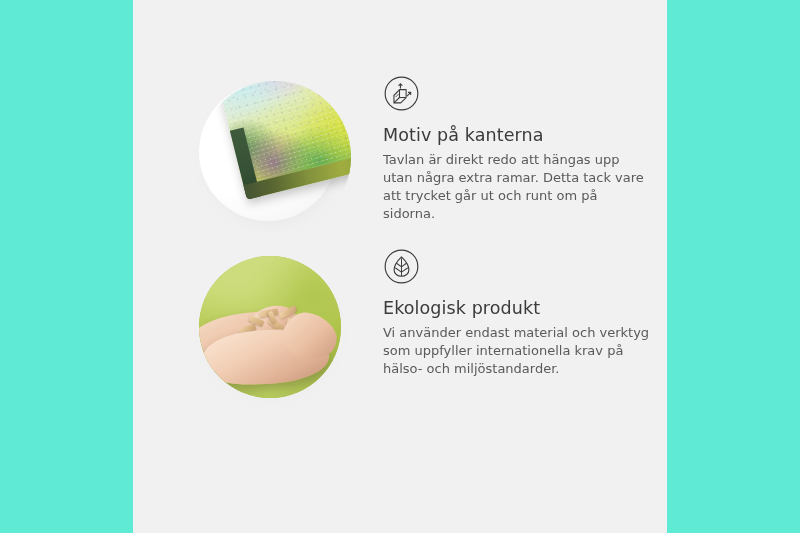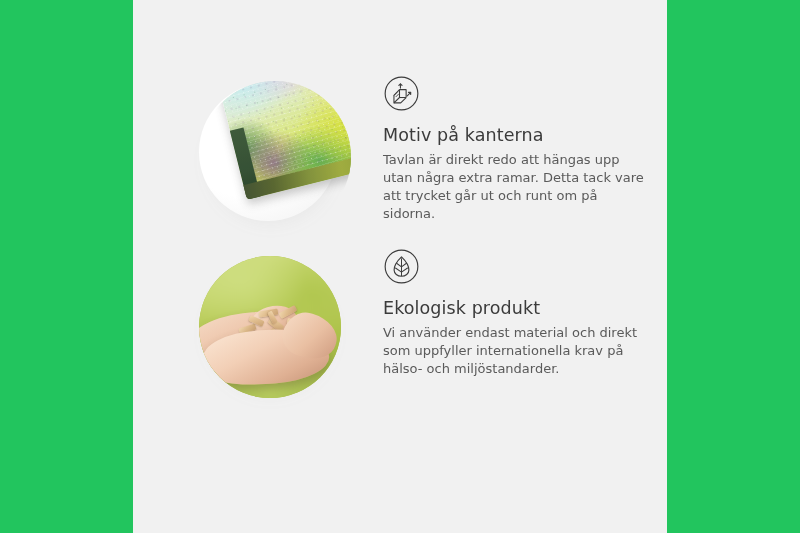--- a/index.html
+++ b/index.html
@@ -11,21 +11,21 @@
     width: 800px;
     height: 533px;
     font-family: "DejaVu Sans", "Liberation Sans", sans-serif;
     overflow: hidden;
   }
 
   #stage {
     position: relative;
     width: 800px;
     height: 533px;
-    background: #22c55e;
+    background: #5eead4;
   }
 
   
   .panel {
     position: absolute;
     left: 133px;
     top: 0;
     width: 534px;
     height: 533px;
     background: #f1f1f1;
@@ -339,17 +339,17 @@
       <span class="icon-badge">
         <svg viewBox="0 0 48 48" width="37" height="37" aria-hidden="true">
           <circle cx="24" cy="24" r="21.2" fill="none" stroke="#3d3d3d" stroke-width="1.5"></circle>
           <path d="M24 11.5 C30.8 18.0 33.6 24.4 33.6 28.6 C33.6 33.2 29.3 36.6 24 36.6 C18.7 36.6 14.4 33.2 14.4 28.6 C14.4 24.4 17.2 18.0 24 11.5 Z" fill="none" stroke="#3d3d3d" stroke-width="1.5" stroke-linejoin="round"></path>
           <path d="M24 13.4 L24 36.4" fill="none" stroke="#3d3d3d" stroke-width="1.3"></path>
           <path d="M24 24.6 L17.6 19.8 M24 24.6 L30.4 19.8" fill="none" stroke="#3d3d3d" stroke-width="1.3" stroke-linecap="round"></path>
           <path d="M24 31.2 L16.2 26.0 M24 31.2 L31.8 26.0" fill="none" stroke="#3d3d3d" stroke-width="1.3" stroke-linecap="round"></path>
         </svg>
       </span>
       <h2 class="feat-title">Ekologisk produkt</h2>
-      <p class="feat-desc">Vi använder endast material och direkt som uppfyller internationella krav på hälso- och miljöstandarder.</p>
+      <p class="feat-desc">Vi använder endast material och verktyg som uppfyller internationella krav på hälso- och miljöstandarder.</p>
     </div>
   </div>
 
 </div>
 
 </body></html>

